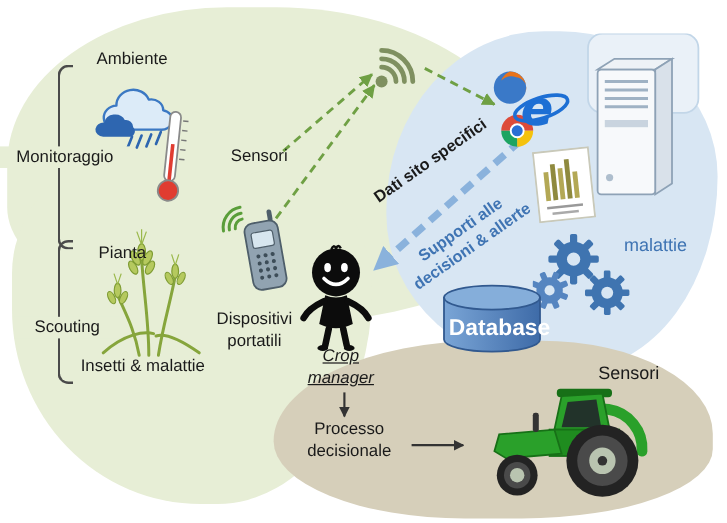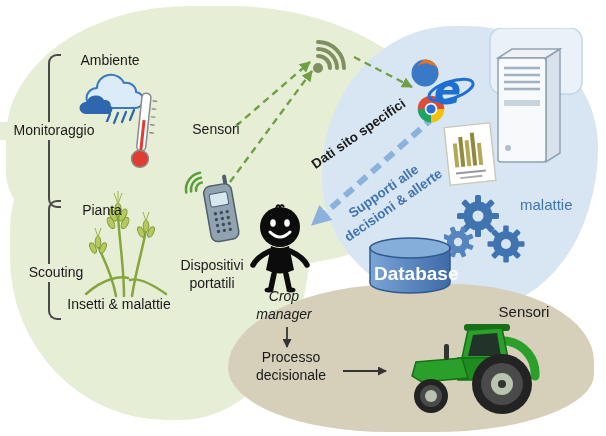--- a/index.html
+++ b/index.html
@@ -265,28 +265,28 @@
     <rect x="40" y="28" width="5" height="16" rx="2" fill="#333333"></rect>
     <circle cx="98" cy="68" r="30" fill="#232323"></circle>
     <circle cx="98" cy="68" r="21" fill="#4a4a4a"></circle>
     <circle cx="98" cy="68" r="11" fill="#b9c4b0"></circle>
     <circle cx="98" cy="68" r="4" fill="#333333"></circle>
     <circle cx="27" cy="80" r="17" fill="#232323"></circle>
     <circle cx="27" cy="80" r="11" fill="#4a4a4a"></circle>
     <circle cx="27" cy="80" r="6" fill="#b9c4b0"></circle>
   </svg>
 
-  <div class="lbl" style="left:68px;top:52px;width:84px;">Ambiente</div>
+  <div class="lbl" style="left:68px;top:40px;width:84px;">Ambiente</div>
   <div class="lbl bgreen" style="left:-2px;top:122px;width:108px;">Monitoraggio</div>
   <div class="lbl" style="left:64px;top:186px;width:76px;margin-top:16px;">Pianta</div>
   <div class="lbl bgreen" style="left:12px;top:264px;width:84px;">Scouting</div>
   <div class="lbl" style="left:52px;top:296px;width:134px;">Insetti &amp; malattie</div>
   <div class="lbl" style="left:180px;top:121px;width:72px;">Sensori</div>
   <div class="lbl" style="left:168px;top:257px;width:88px;">Dispositivi portatili</div>
   <div class="lbl rot" style="left:284px;top:126px;width:150px;transform:rotate(-35deg);font-size:13.5px;font-weight:600;">Dati sito specifici</div>
   <div class="lbl rot" style="left:322px;top:182px;width:134px;transform:rotate(-35deg);font-size:13.5px;font-weight:600;color:#3f74b3;">Supporti alle decisioni &amp; allerte</div>
-  <div class="lbl" style="left:250px;top:288px;width:68px;font-style:italic;">Crop manager</div>
+  <div class="lbl" style="left:250px;top:288px;width:68px;font-style:italic;text-decoration:underline;">Crop manager</div>
   <div class="lbl" style="left:238px;top:349px;width:106px;">Processo decisionale</div>
   <div class="lbl" style="left:494px;top:303px;width:60px;font-size:15px;">Sensori</div>
   <div class="lbl" style="left:520px;top:196px;width:64px;font-size:15px;color:#3f74b3;text-align:left;">malattie</div>
   <div class="lbl" style="left:374px;top:262px;width:76px;font-size:19px;font-weight:bold;color:#ffffff;">Database</div>
 
 </div>
 
 </body></html>

